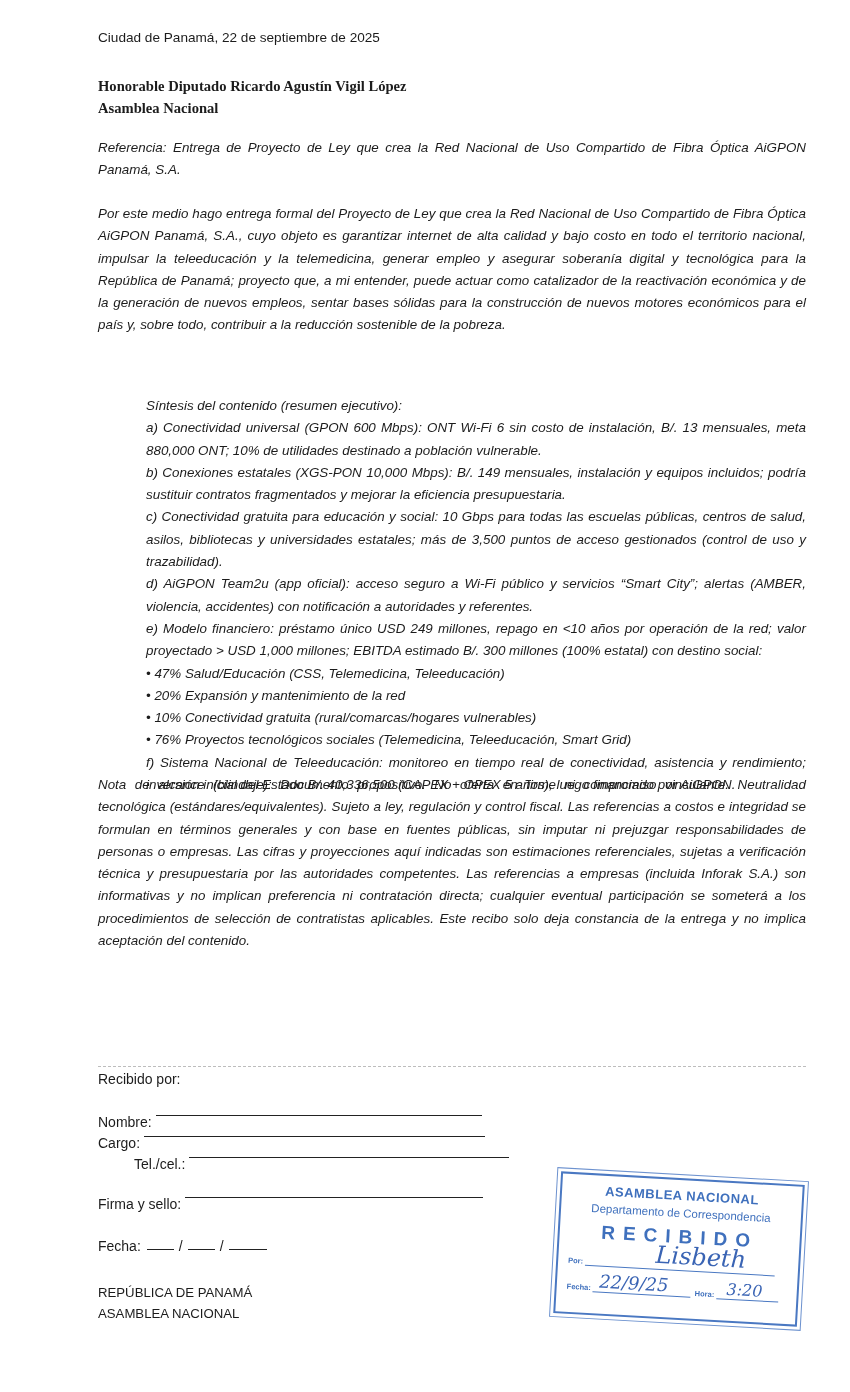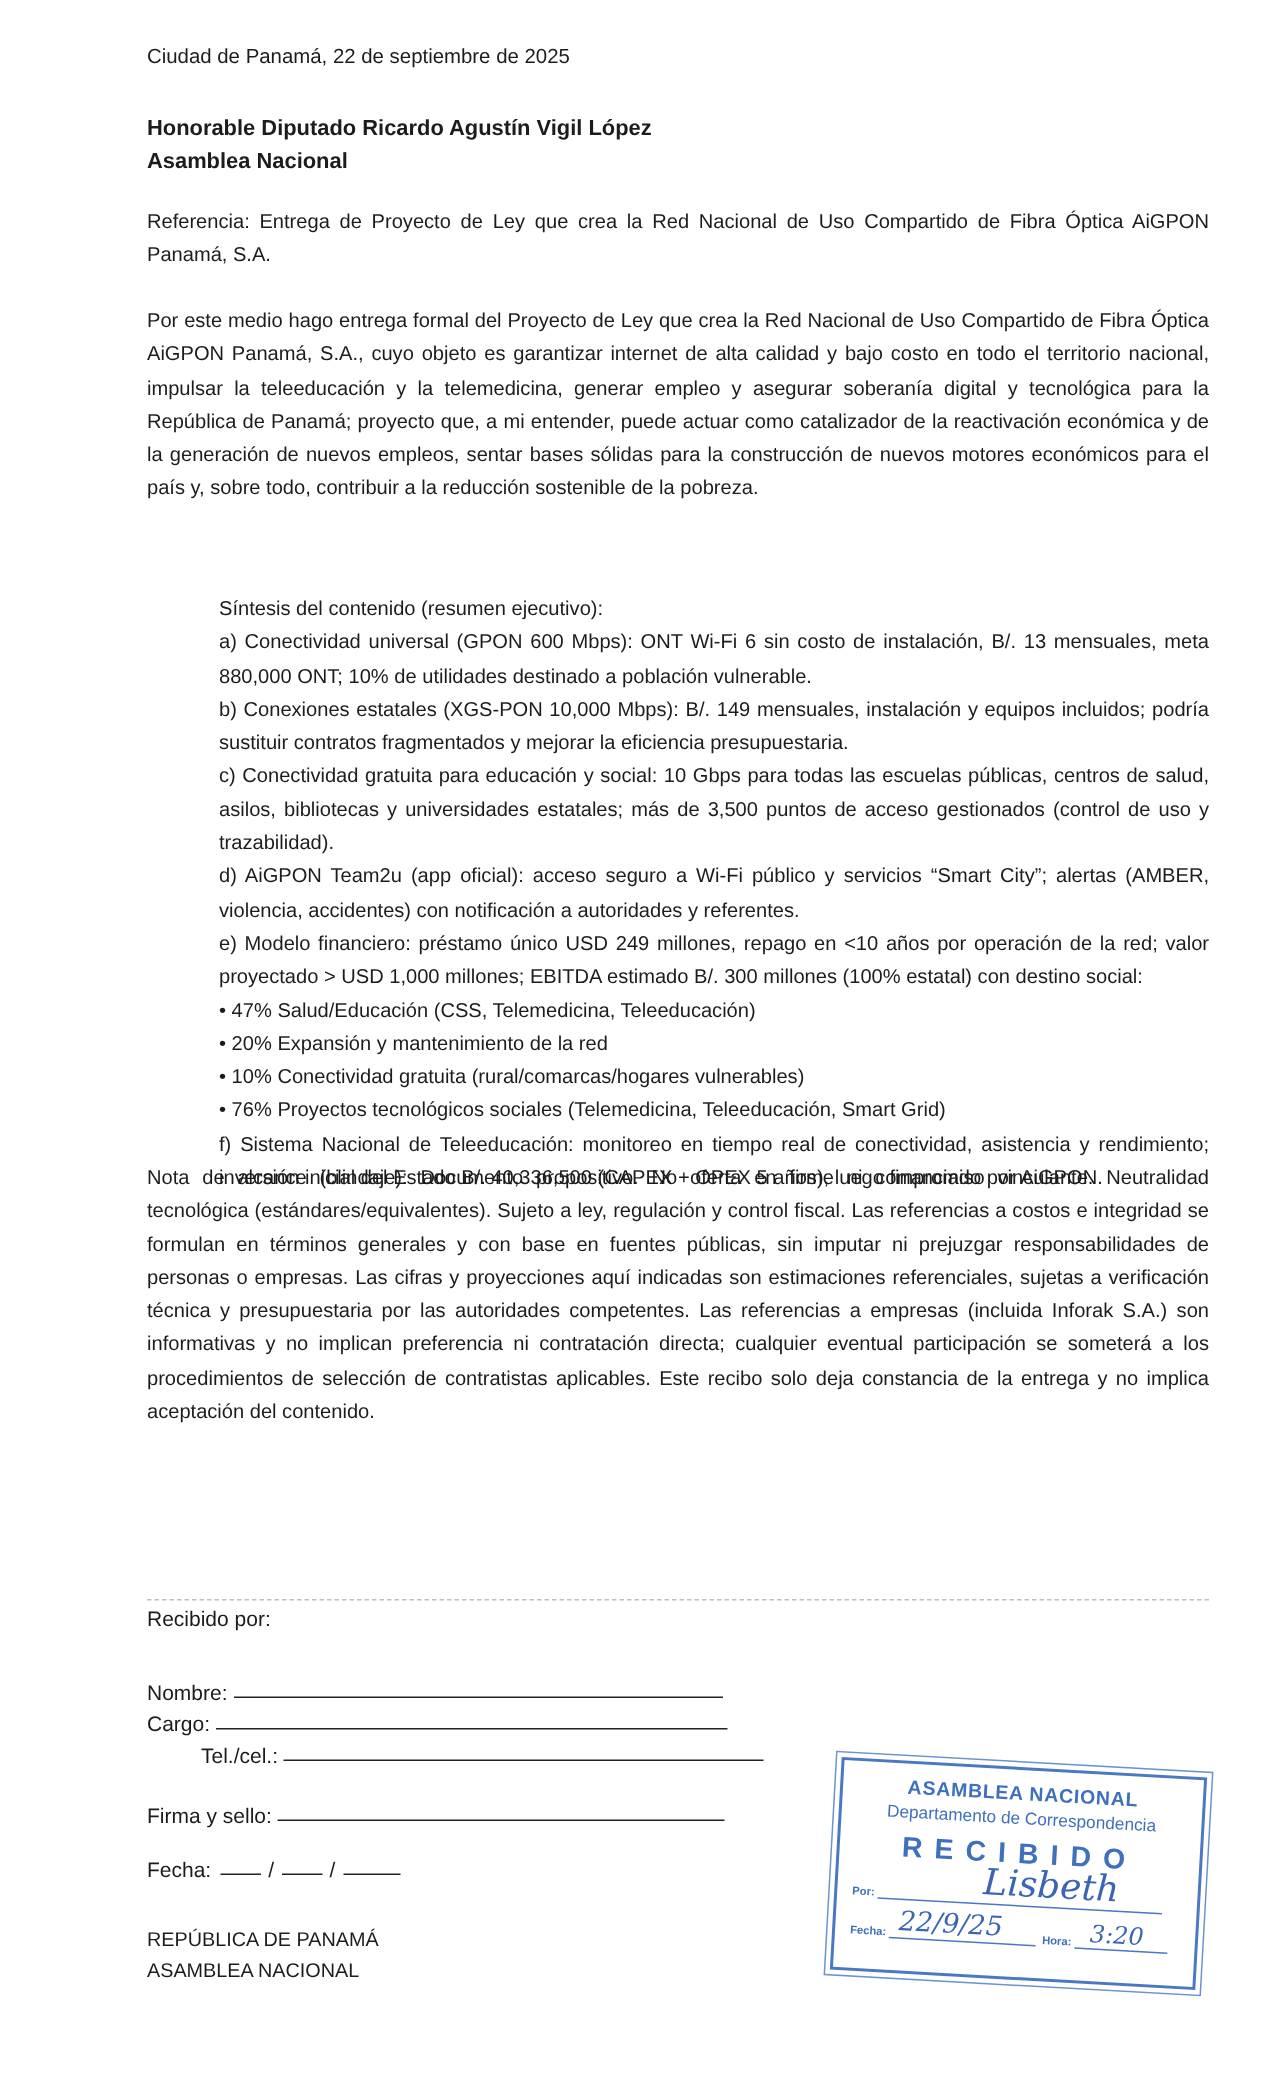--- a/index.html
+++ b/index.html
@@ -1,30 +1,30 @@
 <!DOCTYPE html>
 <html><head>
 <meta charset="utf-8">
 <style>
   html, body { margin: 0; padding: 0; background: #ffffff; }
   body { width: 850px; height: 1392px; position: relative; overflow: hidden;
          font-family: "Liberation Sans", sans-serif; color: #1c1c1c; }
   .page { position: absolute; left: 0; top: 0; width: 850px; height: 1216px; }
   .abs { position: absolute; }
   .txt { font-size: 13.4px; line-height: 22.3px; }
-  .just { text-align: justify; }
+  .just { text-align: justify; font-style: italic; }
   .date { left: 98px; top: 30px; font-size: 13.6px; }
   .recipient { left: 98px; top: 75px; font-size: 14.6px; font-weight: bold; line-height: 22px; }
-  .recipient div { white-space: nowrap; }
+  .recipient div { white-space: nowrap; font-family: Liberation Serif, serif; }
   .block { left: 98px; width: 708px; }
   .line-item { display: block; margin-left: 48px; }
   .signoff { left: 98px; top: 965px; font-size: 10.3px; line-height: 18.6px; }
   .separator { left: 98px; top: 1066px; width: 708px; height: 0; border-top: 1px dashed #bdbdbd; }
   .recv-label { left: 98px; top: 1071px; font-size: 14px; }
-  .field { left: 98px; font-size: 14px; height: 22px; display: flex; align-items: flex-end; white-space: nowrap; }
+  .field { left: 98px; font-size: 14px; height: 22px; display: flex; align-items: flex-start; white-space: nowrap; }
   .field .lbl { padding-right: 4px; }
   .field .blank { display: inline-block; border-bottom: 1px solid #222; height: 1px; margin-bottom: 4px; }
   .fecha { left: 98px; top: 1238px; font-size: 14px; white-space: nowrap; display:flex; align-items:flex-end; }
   .fecha .blank { display:inline-block; border-bottom: 1px solid #222; height:1px; margin-bottom: 4px; }
   .fecha .slash { padding: 0 5px; }
   .footer { left: 98px; top: 1283px; font-size: 13.2px; line-height: 20.5px; }
   
   .stamp { left: 557px; top: 1178px; width: 240px; height: 138px; transform: rotate(3.2deg); transform-origin: center;
            color: #3f70bd; border: 2px solid #4a78c2; outline: 1px solid #6d92cf; outline-offset: 3px; }
   .stamp .s-title { position:absolute; left: 0; right: 0; top: 8px; text-align:center; font-weight: bold; font-size: 13px; letter-spacing: 0.5px; }

